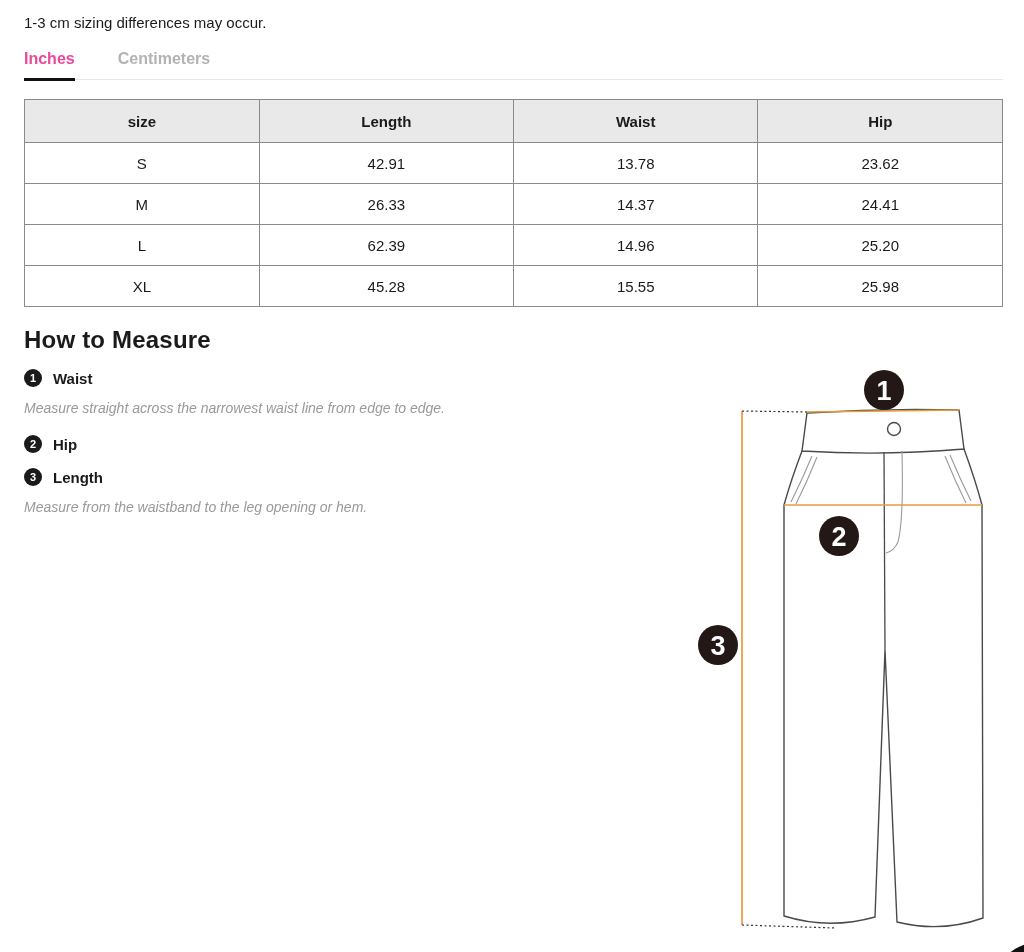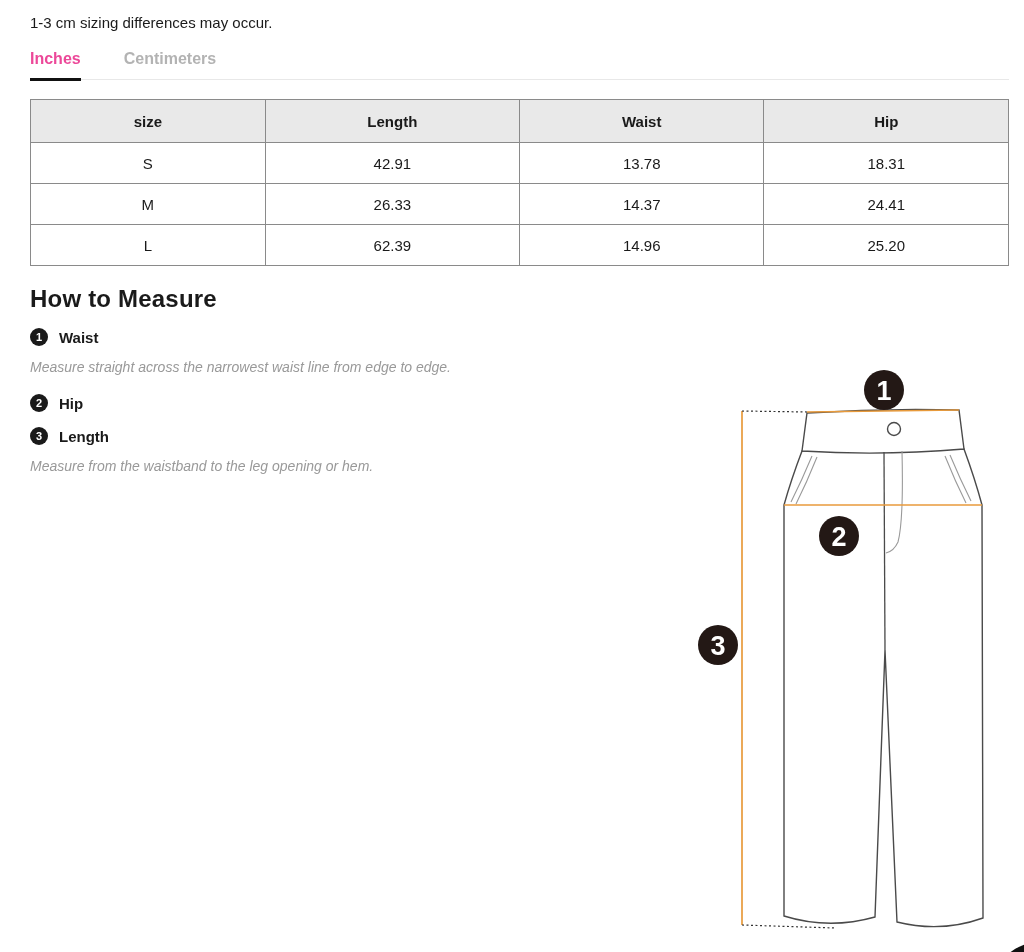--- a/index.html
+++ b/index.html
@@ -16,21 +16,21 @@
   html,body{background:#fff;}
   .page{
     position:relative;
     width:1024px;height:952px;
     background:#fff;
     font-family:"Liberation Sans",sans-serif;
     color:var(--ink);
     overflow:hidden;
   }
   .content{
-    position:absolute;left:30px;top:14px;width:979px;
+    position:absolute;left:24px;top:14px;width:979px;
   }
   .note{font-size:15px;color:var(--ink);}
   
   .tabs{
     margin-top:19px;
     border-bottom:1px solid var(--divider);
     display:flex;gap:43px;
   }
   .tab{
     position:relative;
@@ -128,33 +128,39 @@
             <th>Length</th>
             <th>Waist</th>
             <th>Hip</th>
           </tr>
       </thead>
       <tbody>
           <tr>
             <td>S</td>
             <td>42.91</td>
             <td>13.78</td>
-            <td>18.31</td>
+            <td>23.62</td>
           </tr>
           <tr>
             <td>M</td>
             <td>26.33</td>
             <td>14.37</td>
             <td>24.41</td>
           </tr>
           <tr>
             <td>L</td>
             <td>62.39</td>
             <td>14.96</td>
             <td>25.20</td>
+          </tr>
+          <tr>
+            <td>XL</td>
+            <td>45.28</td>
+            <td>15.55</td>
+            <td>25.98</td>
           </tr>
         </tbody>
     </table>
 
     <div class="htm-title">How to Measure</div>
 
     <div class="measure-list">
       <div>
         <div class="measure-label">
           <span class="num-badge">1</span>

